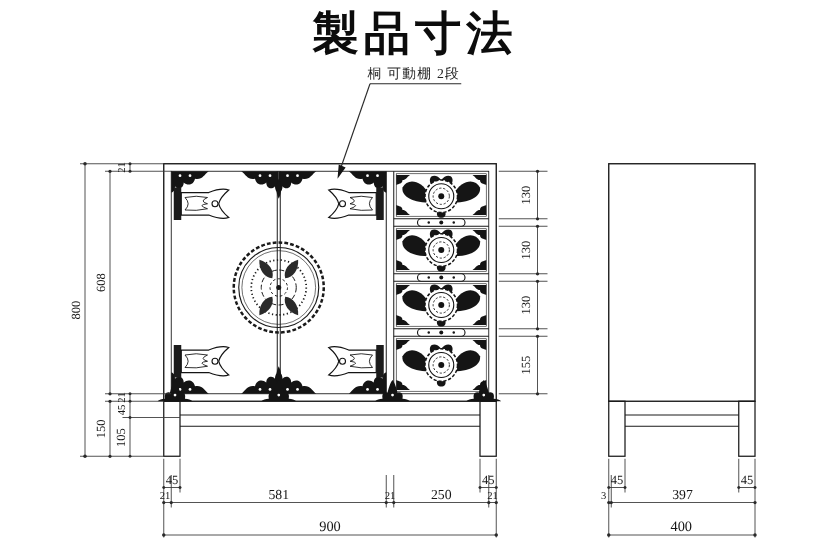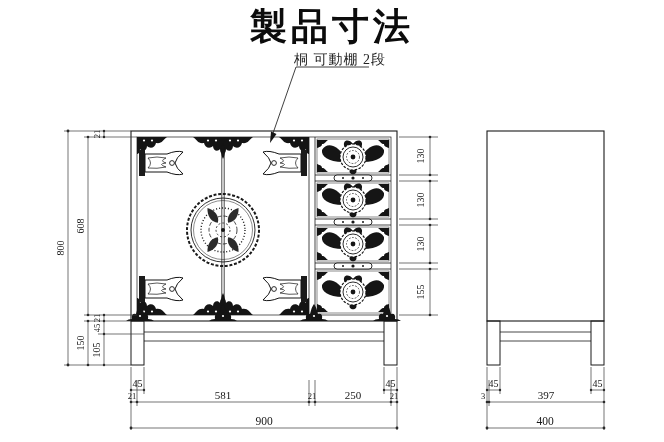--- a/index.html
+++ b/index.html
@@ -1,20 +1,20 @@
 <!DOCTYPE html>
 <html><head>
 <meta charset="utf-8">
 <style>
   html,body{margin:0;padding:0;background:#fff;}
   #stage{position:relative;width:664px;height:442px;background:#ffffff;overflow:hidden;
          font-family:"Liberation Serif","DejaVu Serif",serif;}
   #title{position:absolute;left:0;top:2px;width:664px;text-align:center;
          font-size:37px;font-weight:700;letter-spacing:4px;color:#0c0c0c;}
-  #callout{position:absolute;left:294px;top:51px;font-size:14px;color:#222;
+  #callout{position:absolute;left:294px;top:51px;font-size:11px;color:#222;
            letter-spacing:1px;white-space:nowrap;}
   svg{position:absolute;left:0;top:0;}
   svg text{font-family:"Liberation Serif","DejaVu Serif",serif;fill:#161616;}
   .dimtxt{font-size:10px;}
   .dimtxt-sm{font-size:8.5px;}
   .dimtxt-b{font-size:11px;}
   .dimtxt-bb{font-size:11.5px;}
 </style>
 </head>
 <body>

